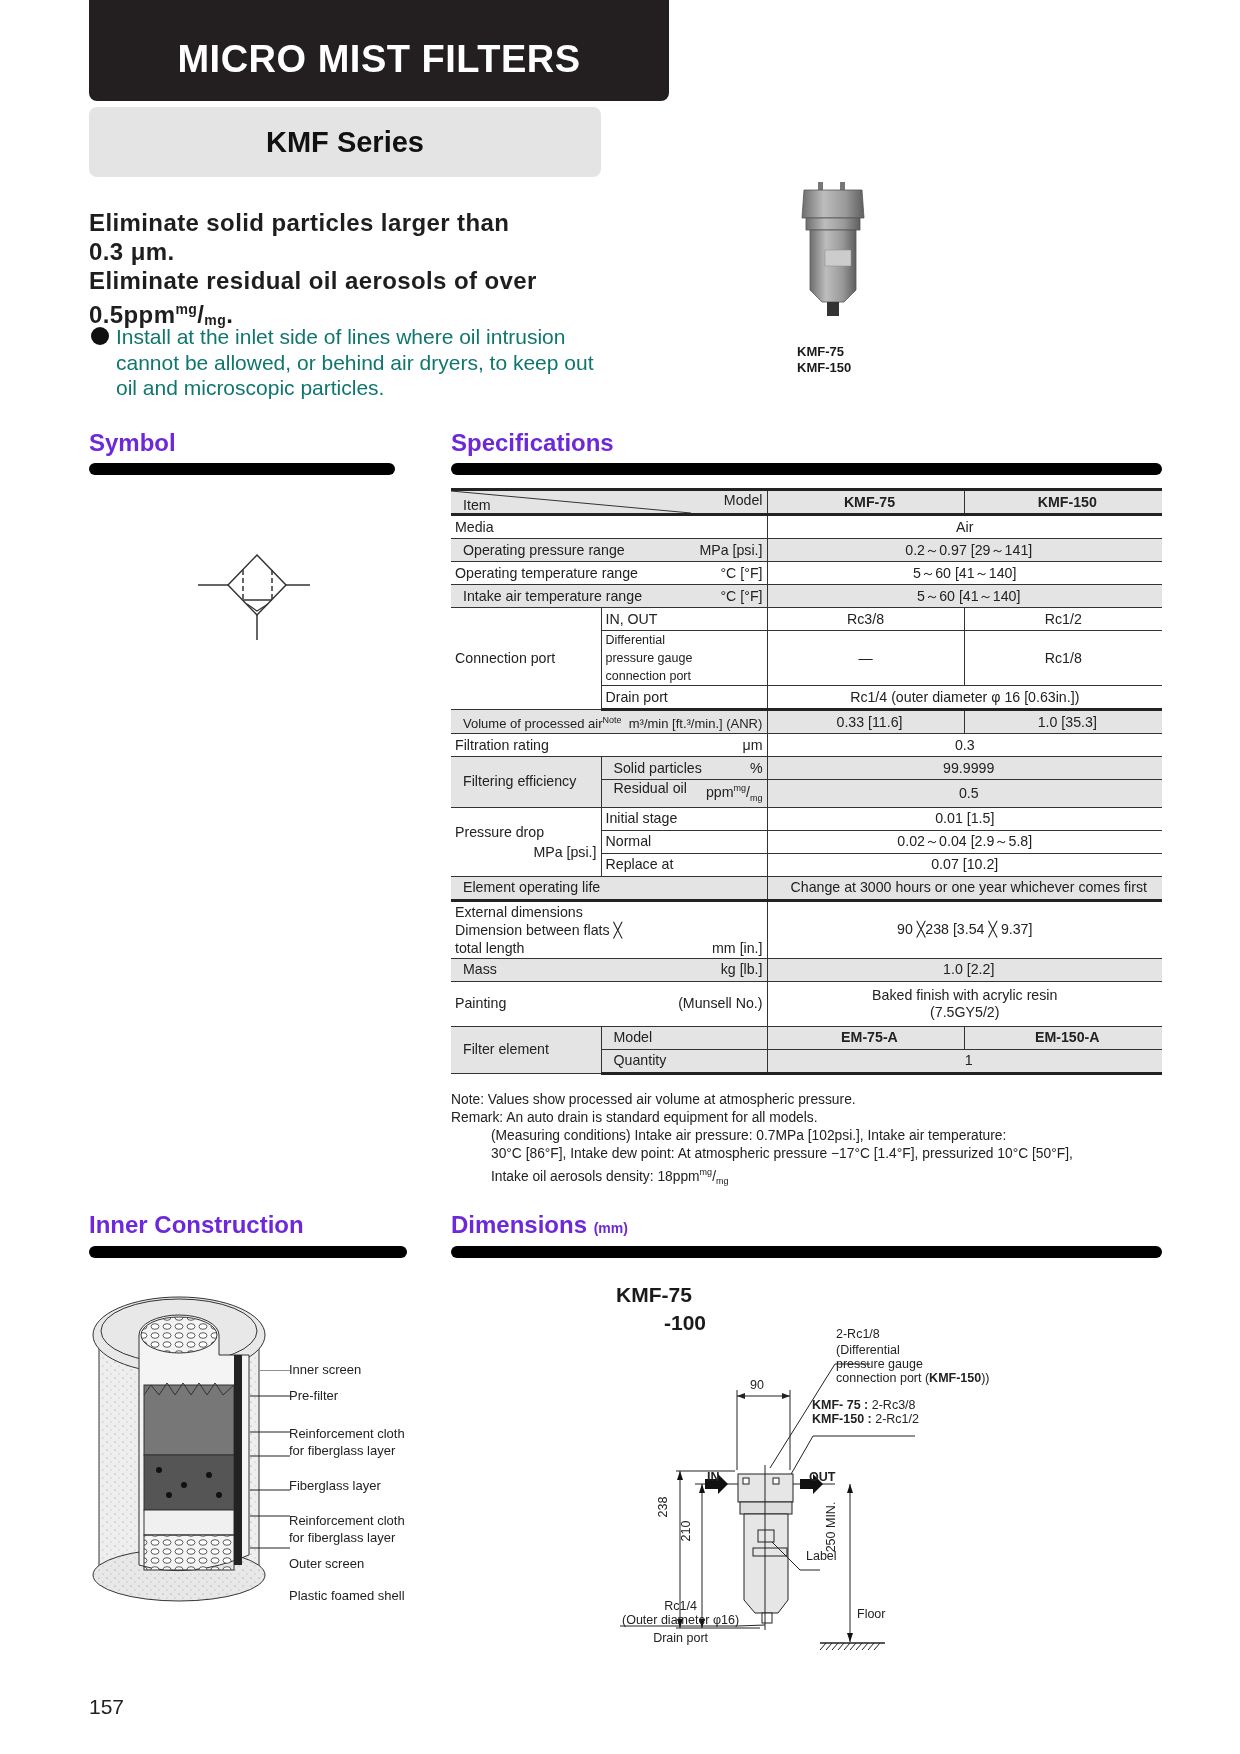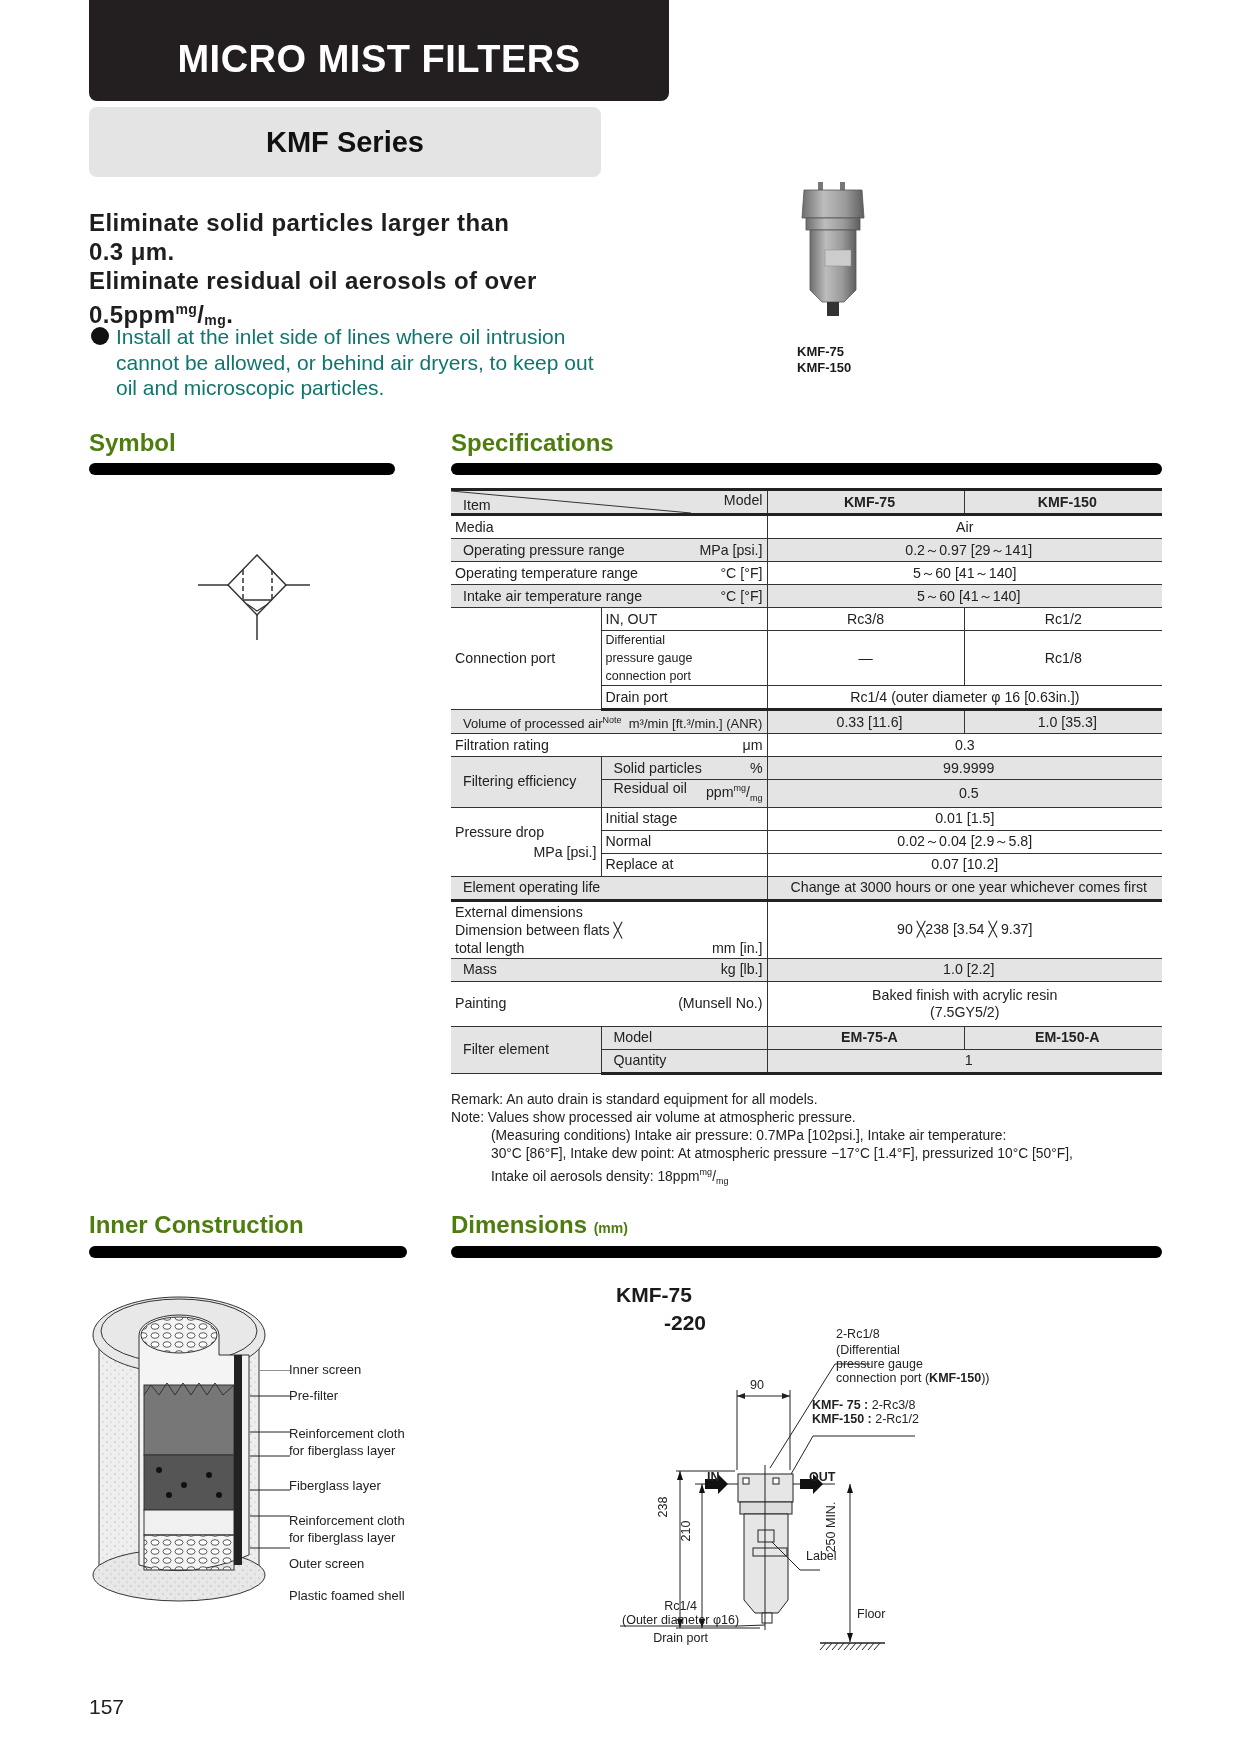--- a/index.html
+++ b/index.html
@@ -10,21 +10,21 @@
   .series-box { left:89px; top:107px; width:512px; height:70px; background:#e4e4e4; border-radius:8px; display:flex; align-items:center; justify-content:center; }
   .series-box span { font-size:29px; font-weight:bold; color:#111; }
   .headline { left:89px; top:208px; width:520px; font-size:24px; font-weight:bold; line-height:29px; letter-spacing:0.4px; color:#1e1e1e; }
   .headline sup { font-size:14px; }
   .headline sub { font-size:14px; vertical-align:-2px; }
   .bullet { left:89px; top:324px; width:520px; font-size:21px; line-height:25.5px; color:#0f766e; }
   .bullet .dot { position:absolute; left:2px; top:3px; width:18px; height:18px; border-radius:50%; background:#111; }
   .bullet .txt { margin-left:27px; display:block; }
   .prod-img { left:780px; top:178px; width:104px; height:140px; }
   .prod-labels { left:797px; top:344px; font-size:13px; font-weight:bold; line-height:16px; }
-  .sec-title { font-size:24px; font-weight:bold; color:#4d7c0f; }
+  .sec-title { font-size:24px; font-weight:bold; color:#6d28d9; }
   .sec-title small { font-size:14px; }
   .sec-bar { height:12px; background:#000; border-radius:6px; }
   table.spec { border-collapse:collapse; font-size:14.2px; color:#222; table-layout:fixed; }
   table.spec td { border-bottom:1px solid #333; padding:0 4px; height:22px; vertical-align:middle; line-height:17px; }
   table.spec td.bl { border-left:1px solid #333; }
   table.spec tr.g td.gc { background:#e4e4e4;padding-left:12px; }
   table.spec td.c { text-align:center; }
   table.spec .unit { float:right; }
   table.spec tr.thickb td { border-bottom:3px solid #222; }
   table.spec tr.top td { border-top:3px solid #222; }
@@ -213,22 +213,22 @@
     <td class="gc c bl" style="font-weight:bold;">EM-150-A</td>
   </tr>
   <tr class="g thickb">
     <td class="gc bl">Quantity</td>
     <td colspan="2" class="gc c bl">1</td>
   </tr>
 </tbody>
   </table>
 
 <div class="abs note">
+  <div>Note: Values show processed air volume at atmospheric pressure.</div>
   <div>Remark: An auto drain is standard equipment for all models.</div>
-  <div>Note: Values show processed air volume at atmospheric pressure.</div>
   <span class="ind">(Measuring conditions) Intake air pressure: 0.7MPa [102psi.], Intake air temperature:</span>
   <span class="ind">30°C [86°F], Intake dew point: At atmospheric pressure −17°C [1.4°F], pressurized 10°C [50°F],</span>
   <span class="ind"><span>Intake oil aerosols density: 18ppm</span><sup>mg</sup>/<sub>mg</sub></span>
 </div>
 
 <div class="abs sec-title" style="left:89px;top:1211px;">Inner Construction</div>
 <div class="abs sec-bar" style="left:89px;top:1246px;width:318px;"></div>
 
 <svg class="abs" style="left:89px;top:1295px;" width="200" height="310" viewBox="0 0 200 310">
   <defs>
@@ -280,21 +280,21 @@
 for fiberglass layer</div>
   <div class="lbl" style="left:289px;top:1556px;">Outer screen</div>
   <div class="lbl" style="left:289px;top:1588px;">Plastic foamed shell</div>
 </div>
 
 <div class="abs sec-title" style="left:451px;top:1211px;"><span>Dimensions</span> <small>(mm)</small></div>
 <div class="abs sec-bar" style="left:451px;top:1246px;width:711px;"></div>
 
 <div class="abs dim-model">
   <div>KMF-75</div>
-  <div style="padding-left:48px;">-220</div>
+  <div style="padding-left:48px;">-100</div>
 </div>
 
 <svg class="abs" style="left:610px;top:1330px;" width="420" height="330" viewBox="0 0 420 330">
 
   <line x1="127" y1="60" x2="127" y2="140" stroke="#222"></line>
   <line x1="180" y1="60" x2="180" y2="140" stroke="#222"></line>
   <line x1="127" y1="66" x2="180" y2="66" stroke="#222"></line>
   <polygon points="127,66 135,63 135,69" fill="#222"></polygon>
     <polygon points="180,66 172,63 172,69" fill="#222"></polygon>
 

